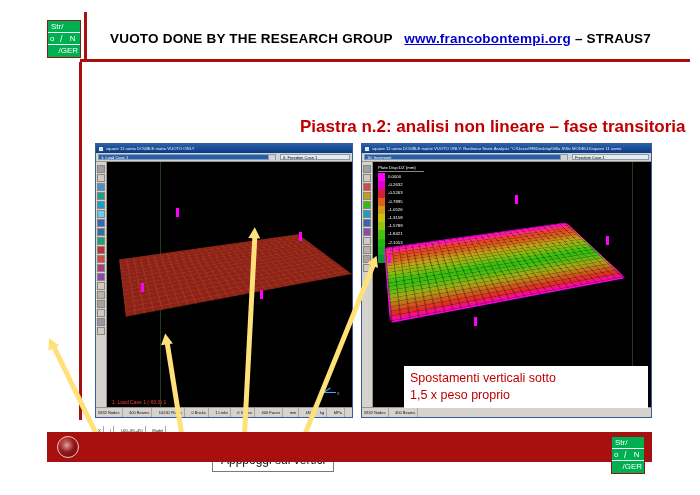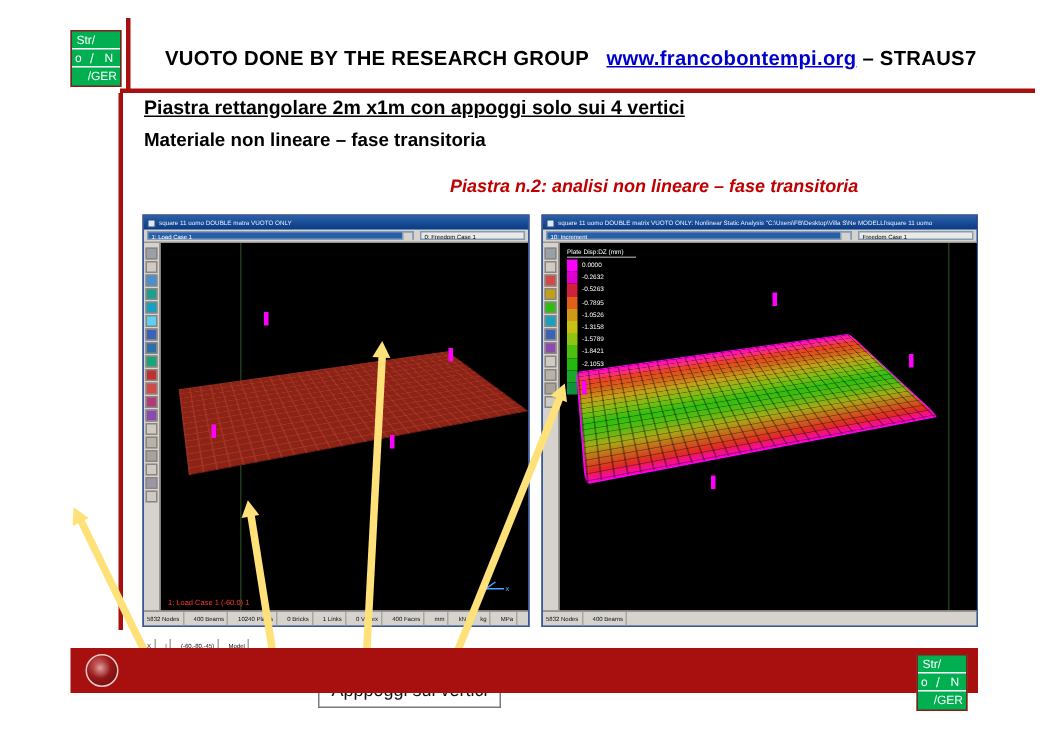--- a/index.html
+++ b/index.html
@@ -27,21 +27,21 @@
 
   
   .vband{position:absolute;left:79px;top:62px;width:3px;height:358px;background:#a81010;}
   .vtext{position:absolute;left:-86px;top:205px;width:260px;text-align:center;
       transform:rotate(-90deg);font-size:13px;font-weight:bold;color:#000;letter-spacing:.6px;}
 
   
   .t1{position:absolute;left:96px;top:64px;font-size:13px;font-weight:bold;color:#000;
       text-decoration:underline;white-space:nowrap;}
   .t2{position:absolute;left:96px;top:86px;font-size:12.5px;font-weight:bold;color:#000;white-space:nowrap;}
-  .t3{position:absolute;left:300px;top:117px;font-size:12px;font-weight:bold;color:#c00000;white-space:nowrap;font-style:italic;}
+  .t3{position:absolute;left:300px;top:117px;font-size:17px;font-weight:bold;color:#c00000;white-space:nowrap;}
 
   
   .win{position:absolute;background:#0b2f6b;border:1px solid #3b5998;box-sizing:border-box;}
   .win-tb{height:9px;background:linear-gradient(to bottom,#2a5fa8,#0a3a84);position:relative;overflow:hidden;}
   .win-tb .ic{position:absolute;left:2px;top:1.5px;width:6px;height:6px;background:#d8e8ff;border:1px solid #2a4a7a;box-sizing:border-box;}
   .win-tb .tt{position:absolute;left:10px;top:0px;font-size:4.2px;line-height:9px;color:#e9f1ff;white-space:nowrap;
       font-family:"Liberation Sans",sans-serif;}
   .win-tb .btns{position:absolute;right:1px;top:1px;width:24px;height:6px;}
 
   .win-cb{height:8px;background:#d6d3ce;border-bottom:1px solid #9a968f;position:relative;}
@@ -149,22 +149,20 @@
     &nbsp;
     <a href="#">www.francobontempi.org</a>
     <span>– STRAUS7</span>
   </div>
   <div class="hdr-rule"></div>
 
   <div class="vband">
     <div class="vtext">RISANAMENTO DI UN MOSAICO</div>
   </div>
 
-  <div class="t1">Piastra rettangolare 2m x1m con appoggi solo sui 4 vertici</div>
-  <div class="t2">Materiale non lineare – fase transitoria</div>
   <div class="t3">Piastra n.2: analisi non lineare – fase transitoria</div>
 
   <div class="win" style="left:95px;top:143px;width:258px;height:275px;">
     <div class="win-tb">
       <span class="ic"></span>
       <span class="tt">square 11 uomo DOUBLE matra VUOTO ONLY</span>
       <span class="btns"></span>
     </div>
     <div class="win-cb">
       <div class="combo" style="left:2px;width:178px;">
@@ -334,20 +332,24 @@
         <div style="position:absolute;right:18px;top:0;bottom:0;width:1px;background:#1d3a1d;"></div>
       </div>
     </div>
 
     <div class="win-sb">
       <span class="cell">5832 Nodes</span>
       <span class="cell">400 Beams</span>
     </div>
   </div>
 
+  <div class="redbox" style="left:404px;top:366px;width:232px;">
+    <div>Spostamenti   verticali   sotto</div>
+    <div>1,5 x peso proprio</div>
+  </div>
 
   <div class="arrow" style="left:100px;top:325px;width:12px;height:130px;transform:rotate(-26deg);">
     <div class="head"></div>
     <div class="shaft" style="top:10px;bottom:0;"></div>
   </div>
   <div class="arrow" style="left:178px;top:332px;width:12px;height:120px;transform:rotate(-9deg);">
     <div class="head"></div>
     <div class="shaft" style="top:10px;bottom:0;"></div>
   </div>
   <div class="arrow" style="left:237px;top:227px;width:12px;height:226px;transform:rotate(3deg);">

